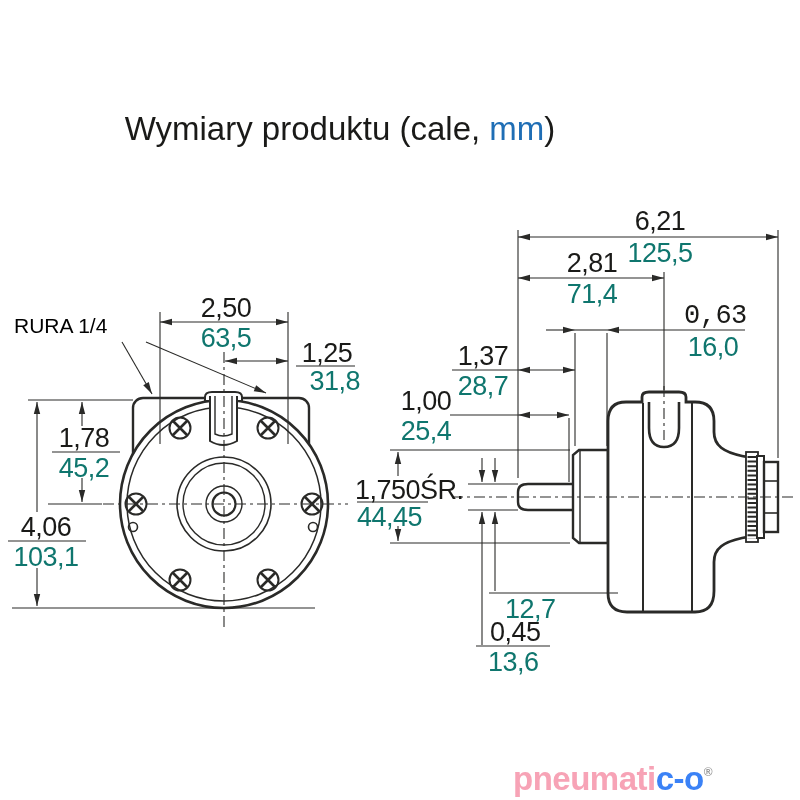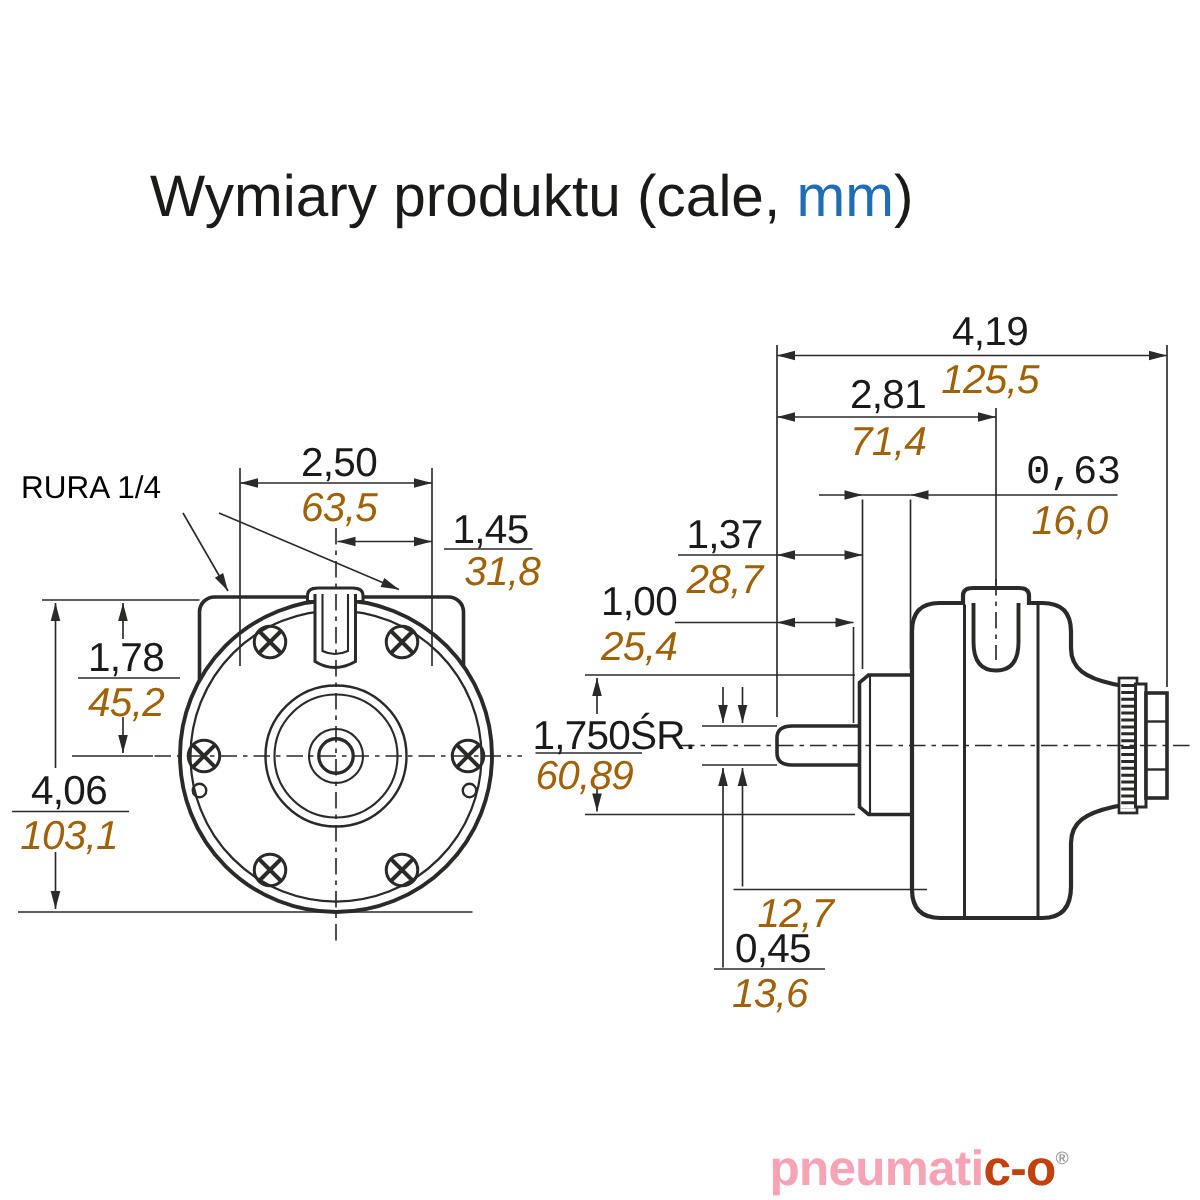--- a/index.html
+++ b/index.html
@@ -1,30 +1,30 @@
 <!DOCTYPE html>
 <html><head>
 <meta charset="utf-8">
 <style>
   html,body{margin:0;padding:0;background:#fff;}
   .canvas{position:relative;width:800px;height:800px;background:#ffffff;overflow:hidden;
           font-family:"Liberation Sans", sans-serif;}
   svg{position:absolute;left:0;top:0;}
   .title{position:absolute;left:100px;top:110px;width:480px;text-align:center;
-         font-size:39px;color:#1a1a18;white-space:nowrap;}
+         font-size:33px;color:#1a1a18;white-space:nowrap;}
   .title .unit{color:#1f6eb5;}
   .din,.dmm{position:absolute;font-size:27px;line-height:26px;letter-spacing:-0.5px;
             text-align:center;white-space:nowrap;color:#1a1a18;}
-  .dmm{color:#a16207;font-style:italic;}
+  .dmm{color:#0f766e;}
   .la{text-align:left;}
   .rura{position:absolute;left:14px;top:314px;font-size:21px;color:#000000;white-space:nowrap;}
   .logo{position:absolute;left:513px;top:760px;width:285px;font-weight:bold;
         font-size:33px;letter-spacing:-0.5px;white-space:nowrap;}
   .logo .p1{color:#f7a3b6;}
-  .logo .p2{color:#c2410c;}
+  .logo .p2{color:#3b82f6;}
   .logo sup{font-size:12px;color:#9b9b9b;vertical-align:14px;}
 </style>
 </head>
 <body>
 
 <div class="canvas">
 
 <svg width="800" height="800" viewBox="0 0 800 800">
   <defs>
     <marker id="ah" markerWidth="14" markerHeight="8" refX="13" refY="4" orient="auto-start-reverse" markerUnits="userSpaceOnUse">
@@ -162,46 +162,46 @@
   </g>
 </svg>
 
   <div class="title"><span>Wymiary produktu (cale, </span><span class="unit">mm</span><span>)</span></div>
 
   <div class="rura">RURA 1/4</div>
 
   <div class="din" style="left:186px;top:295px;width:80px;">2,50</div>
   <div class="dmm" style="left:186px;top:325px;width:80px;">63,5</div>
 
-  <div class="din" style="left:296px;top:340px;width:62px;">1,45</div>
+  <div class="din" style="left:296px;top:340px;width:62px;">1,25</div>
   <div class="dmm" style="left:294px;top:368px;width:66px;text-align:right;">31,8</div>
 
   <div class="din" style="left:48px;top:425px;width:72px;">1,78</div>
   <div class="dmm" style="left:46px;top:455px;width:76px;">45,2</div>
 
   <div class="din" style="left:6px;top:514px;width:80px;">4,06</div>
   <div class="dmm" style="left:4px;top:544px;width:84px;">103,1</div>
 
-  <div class="din" style="left:612px;top:208px;width:96px;">4,19</div>
+  <div class="din" style="left:612px;top:208px;width:96px;">6,21</div>
   <div class="dmm" style="left:610px;top:240px;width:100px;">125,5</div>
 
   <div class="din" style="left:560px;top:250px;width:64px;">2,81</div>
   <div class="dmm" style="left:558px;top:281px;width:68px;">71,4</div>
 
   <div class="din" style="left:684px;top:303px;width:58px;font-family:Liberation Mono, monospace;">0,63</div>
   <div class="dmm" style="left:684px;top:334px;width:58px;">16,0</div>
 
   <div class="din" style="left:452px;top:343px;width:62px;">1,37</div>
   <div class="dmm" style="left:450px;top:373px;width:66px;">28,7</div>
 
   <div class="din" style="left:396px;top:388px;width:60px;">1,00</div>
   <div class="dmm" style="left:394px;top:418px;width:64px;">25,4</div>
 
   <div class="din la" style="left:355px;top:477px;width:124px;">1,750ŚR.</div>
-  <div class="dmm la" style="left:357px;top:504px;width:90px;">60,89</div>
+  <div class="dmm la" style="left:357px;top:504px;width:90px;">44,45</div>
 
   <div class="dmm la" style="left:505px;top:596px;width:70px;">12,7</div>
 
   <div class="din la" style="left:490px;top:619px;width:60px;">0,45</div>
   <div class="dmm la" style="left:488px;top:649px;width:60px;">13,6</div>
 
   <div class="logo"><span class="p1">pneumati</span><span class="p2">c-o</span><sup>®</sup></div>
 
 </div>
 

